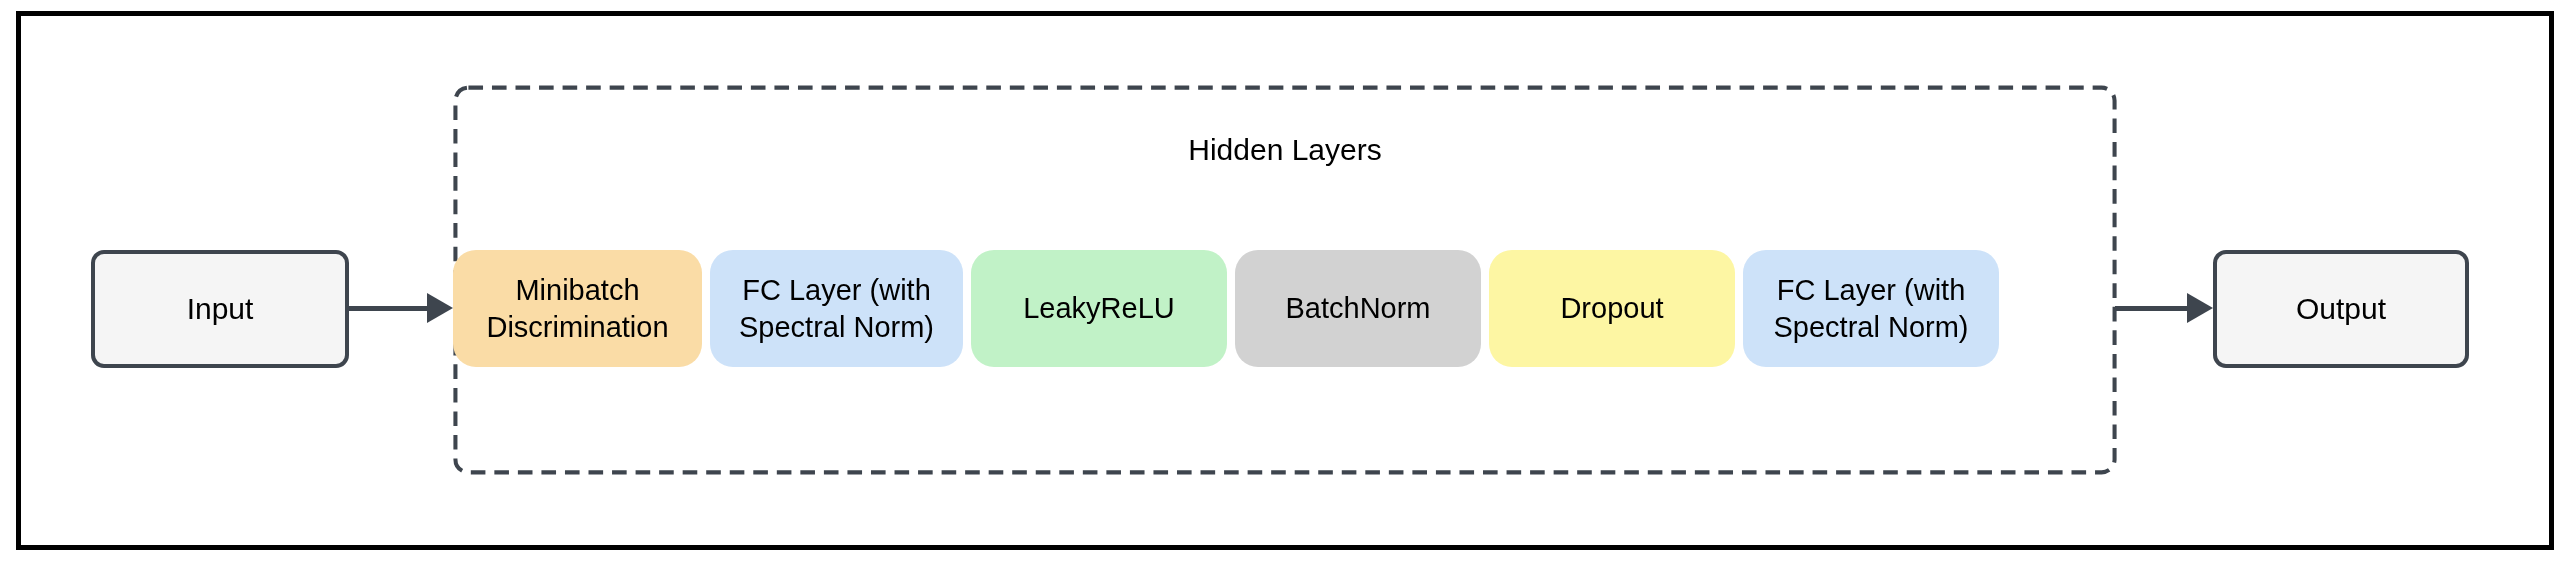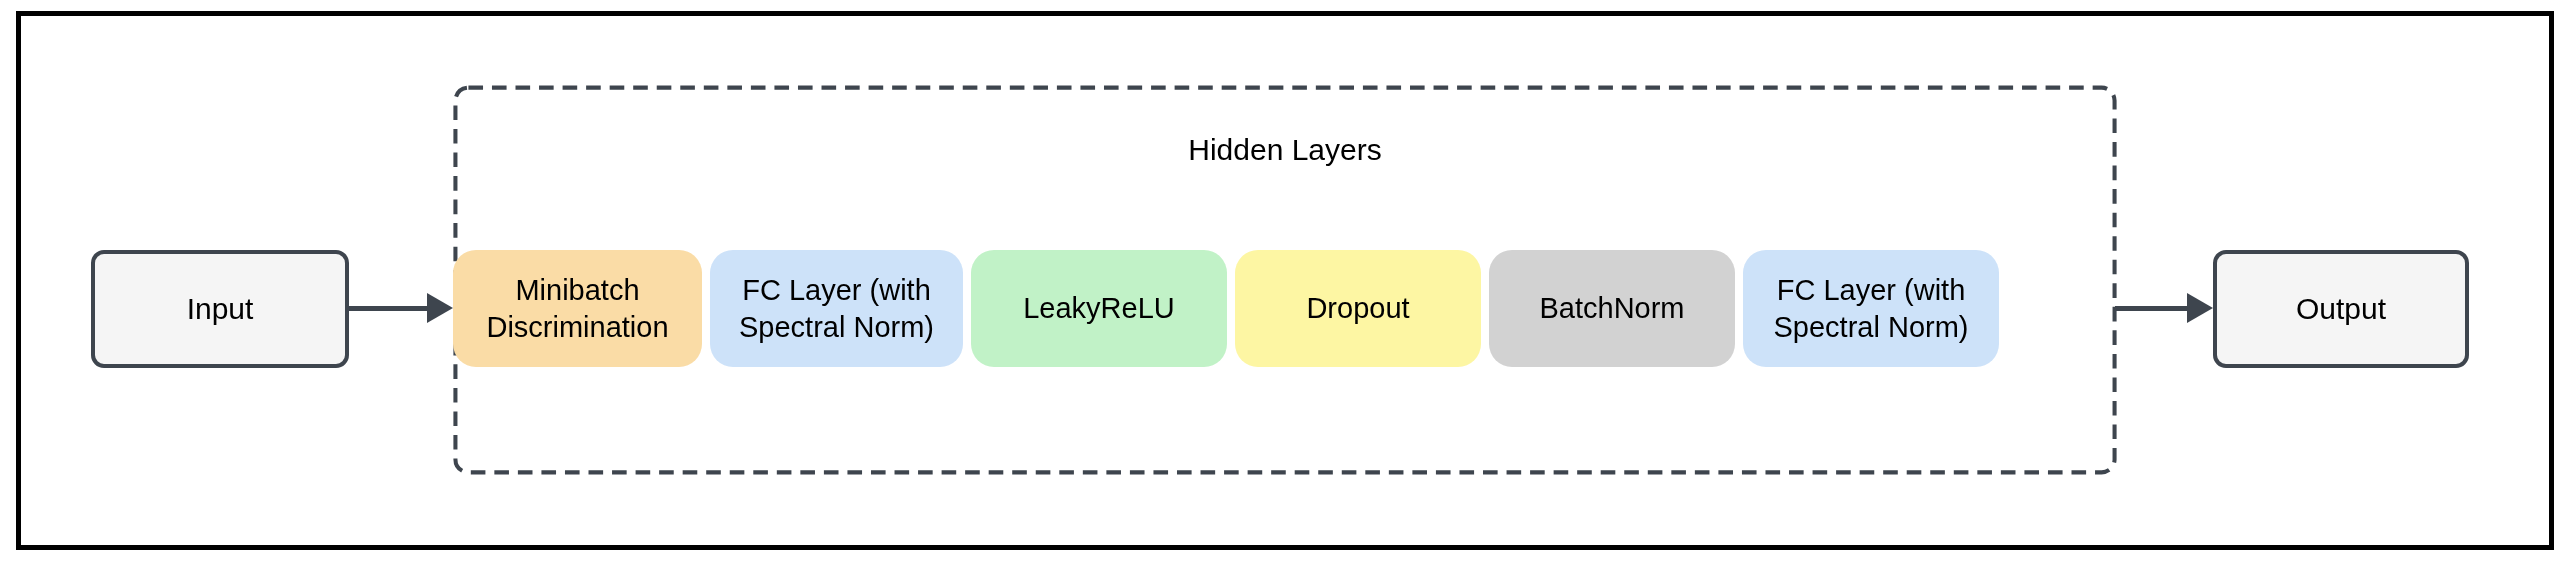--- a/index.html
+++ b/index.html
@@ -113,22 +113,22 @@
   <div class="hidden-container">
     <svg width="1664" height="390" viewBox="0 0 2050 480" aria-hidden="true">
       <rect class="dash-rect" x="3" y="3" width="2044" height="474" rx="16" fill="none" stroke-width="5" stroke-dasharray="18 11"></rect>
     </svg>
     <div class="hidden-title">Hidden Layers</div>
 
     <div class="layers-row">
       <div class="layer layer-0" style="background: rgb(250, 220, 166);">Minibatch Discrimination</div>
       <div class="layer layer-1" style="background: rgb(205, 226, 249);">FC Layer (with Spectral Norm)</div>
       <div class="layer layer-2" style="background: rgb(193, 242, 199);">LeakyReLU</div>
+      <div class="layer layer-3" style="background: rgb(210, 210, 210);">BatchNorm</div>
       <div class="layer layer-4" style="background: rgb(253, 246, 163);">Dropout</div>
-      <div class="layer layer-3" style="background: rgb(210, 210, 210);">BatchNorm</div>
       <div class="layer layer-5" style="background: rgb(205, 226, 249);">FC Layer (with Spectral Norm)</div>
     </div>
   </div>
 
   <div class="arrow-line arrow2-line"></div>
   <div class="arrow-head arrow2-head"></div>
 
   <div class="node node-output">
     <span>Output</span>
   </div>

